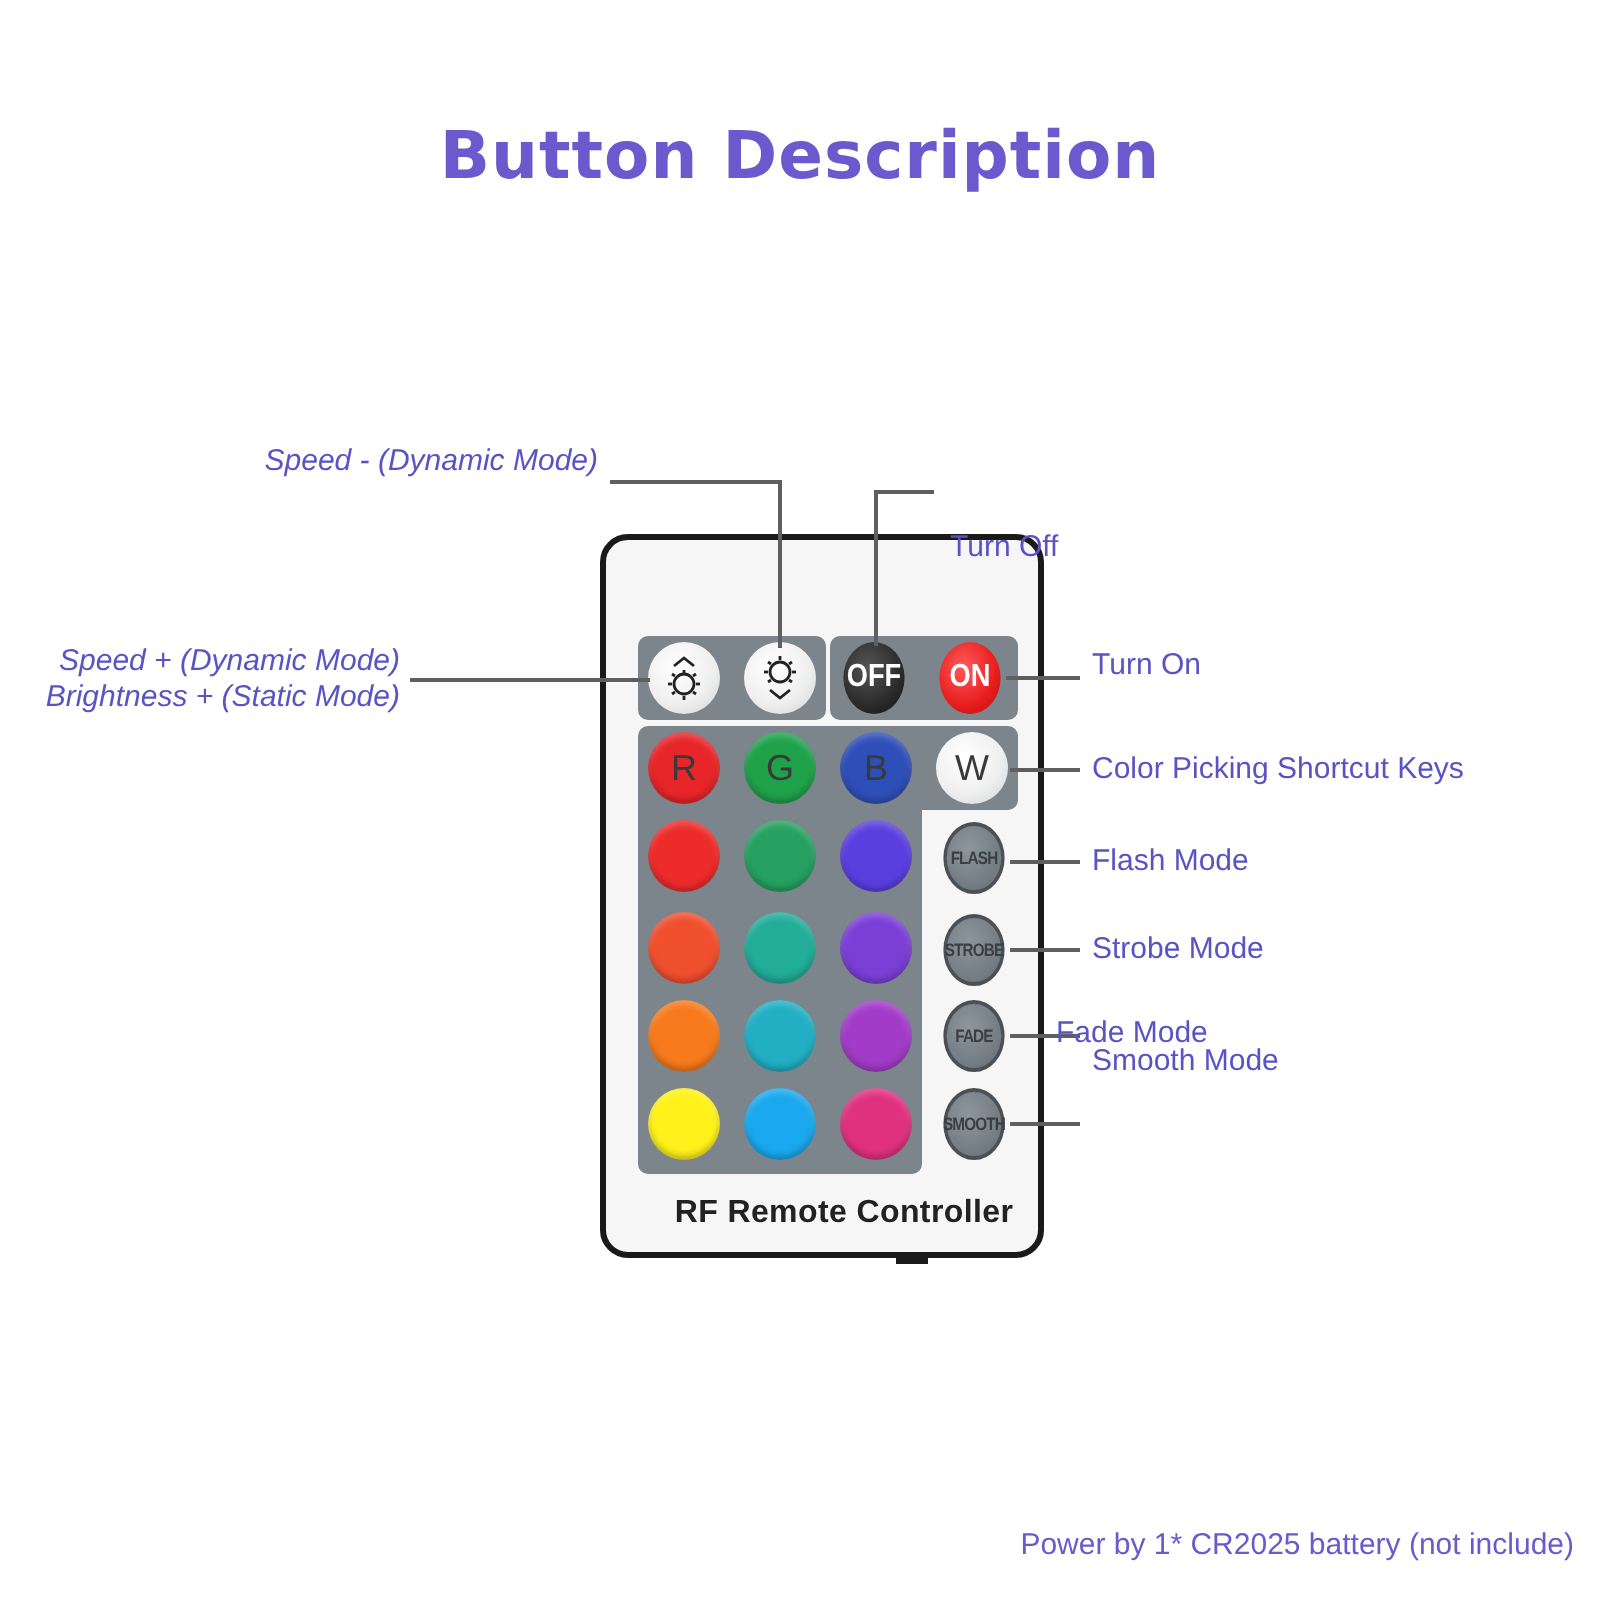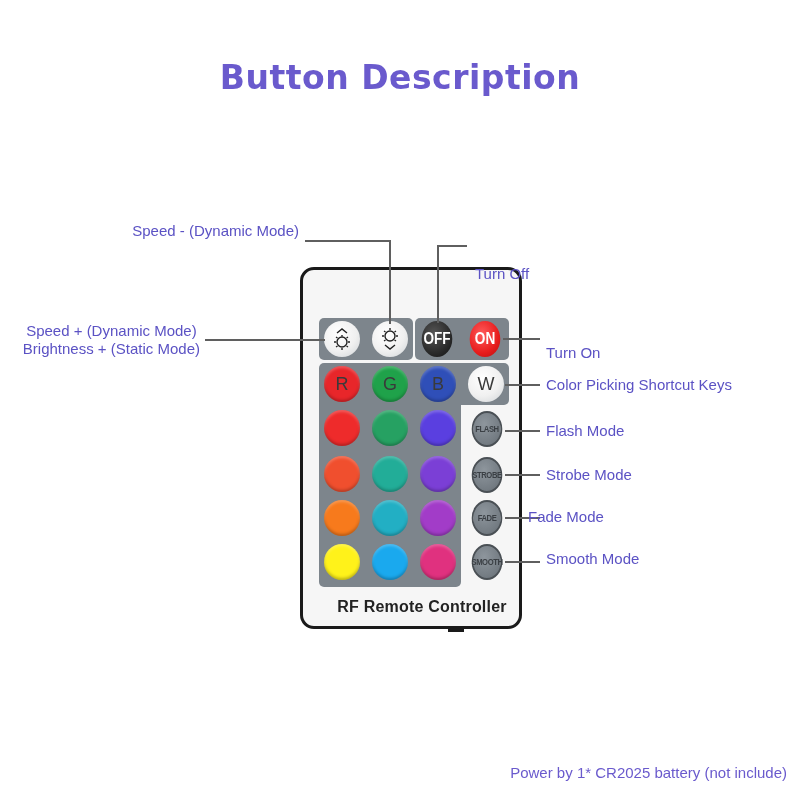--- a/index.html
+++ b/index.html
@@ -1,19 +1,19 @@
 <!DOCTYPE html>
 <html><head>
 <meta charset="utf-8">
 <style>
   html, body { margin:0; padding:0; }
   body { width:800px; height:800px; background:#ffffff; position:relative; overflow:hidden; font-family:"Liberation Sans", sans-serif; }
   .title { position:absolute; left:0; top:58px; width:800px; text-align:center; font-family:"DejaVu Sans", sans-serif; font-weight:bold; font-size:33px; color:#6a5acd; letter-spacing:0.5px; }
   .label { position:absolute; font-size:15px; color:#5b52c4; line-height:18px; white-space:nowrap; }
-  .label.right { text-align:center; }
+  .label.right { text-align:right;font-style:italic; }
   .line { position:absolute; background:#5f5f5f; }
   .remote { position:absolute; left:300px; top:267px; width:222px; height:362px; border:3px solid #1a1a1a; border-radius:14px; background:#f6f6f6; box-sizing:border-box; }
   .remote-tab { position:absolute; left:448px; top:628px; width:16px; height:4px; background:#1a1a1a; }
   .panel { position:absolute; background:#7d858c; border-radius:5px; }
   .btn { position:absolute; width:36px; height:36px; border-radius:50%; box-sizing:border-box; display:flex; align-items:center; justify-content:center; font-family:"Liberation Sans", sans-serif; }
   .btn.white { background:radial-gradient(circle at 40% 35%, #ffffff 0%, #f0f0f0 55%, #cfd3d6 100%); color:#333; }
   .btn.gray { background:radial-gradient(circle at 40% 35%, #8e969d 0%, #737b82 70%, #5c6268 100%); border:2px solid #4a5055; color:#3a3f44; font-size:9px; letter-spacing:-0.5px; font-weight:bold; transform:scaleX(0.85); }
   .btn.color { box-shadow: inset 0 -2px 3px rgba(0,0,0,0.25), inset 0 2px 3px rgba(255,255,255,0.25); }
   .btn.rgbw { font-size:18px; color:#3a3a3a; }
   .btn.power { font-size:16px; color:#ffffff; font-weight:bold; transform:scaleX(0.85); }
@@ -132,20 +132,20 @@
 <div class="line" style="left:505px;top:561px;width:35px;height:2px;"></div>
 
 <div class="label right" style="right:501px;top:222px;">
   <div>Speed - (Dynamic Mode)</div>
 </div>
 <div class="label right" style="right:600px;top:322px;">
   <div>Speed + (Dynamic Mode)</div>
   <div>Brightness + (Static Mode)</div>
 </div>
 <div class="label" style="left:475px;top:237px;margin-top:28px;">Turn Off</div>
-<div class="label" style="left:546px;top:344px;">Turn On</div>
+<div class="label" style="left:546px;top:324px;">Turn On</div>
 <div class="label" style="left:546px;top:376px;">Color Picking Shortcut Keys</div>
 <div class="label" style="left:546px;top:422px;">Flash Mode</div>
 <div class="label" style="left:546px;top:466px;">Strobe Mode</div>
 <div class="label" style="left:528px;top:508px;">Fade Mode</div>
-<div class="label" style="left:546px;top:550px;">Smooth Mode</div>
+<div class="label" style="left:546px;top:522px;">Smooth Mode</div>
 
 <div class="footer">Power by 1* CR2025 battery (not include)</div>
 
 </body></html>

